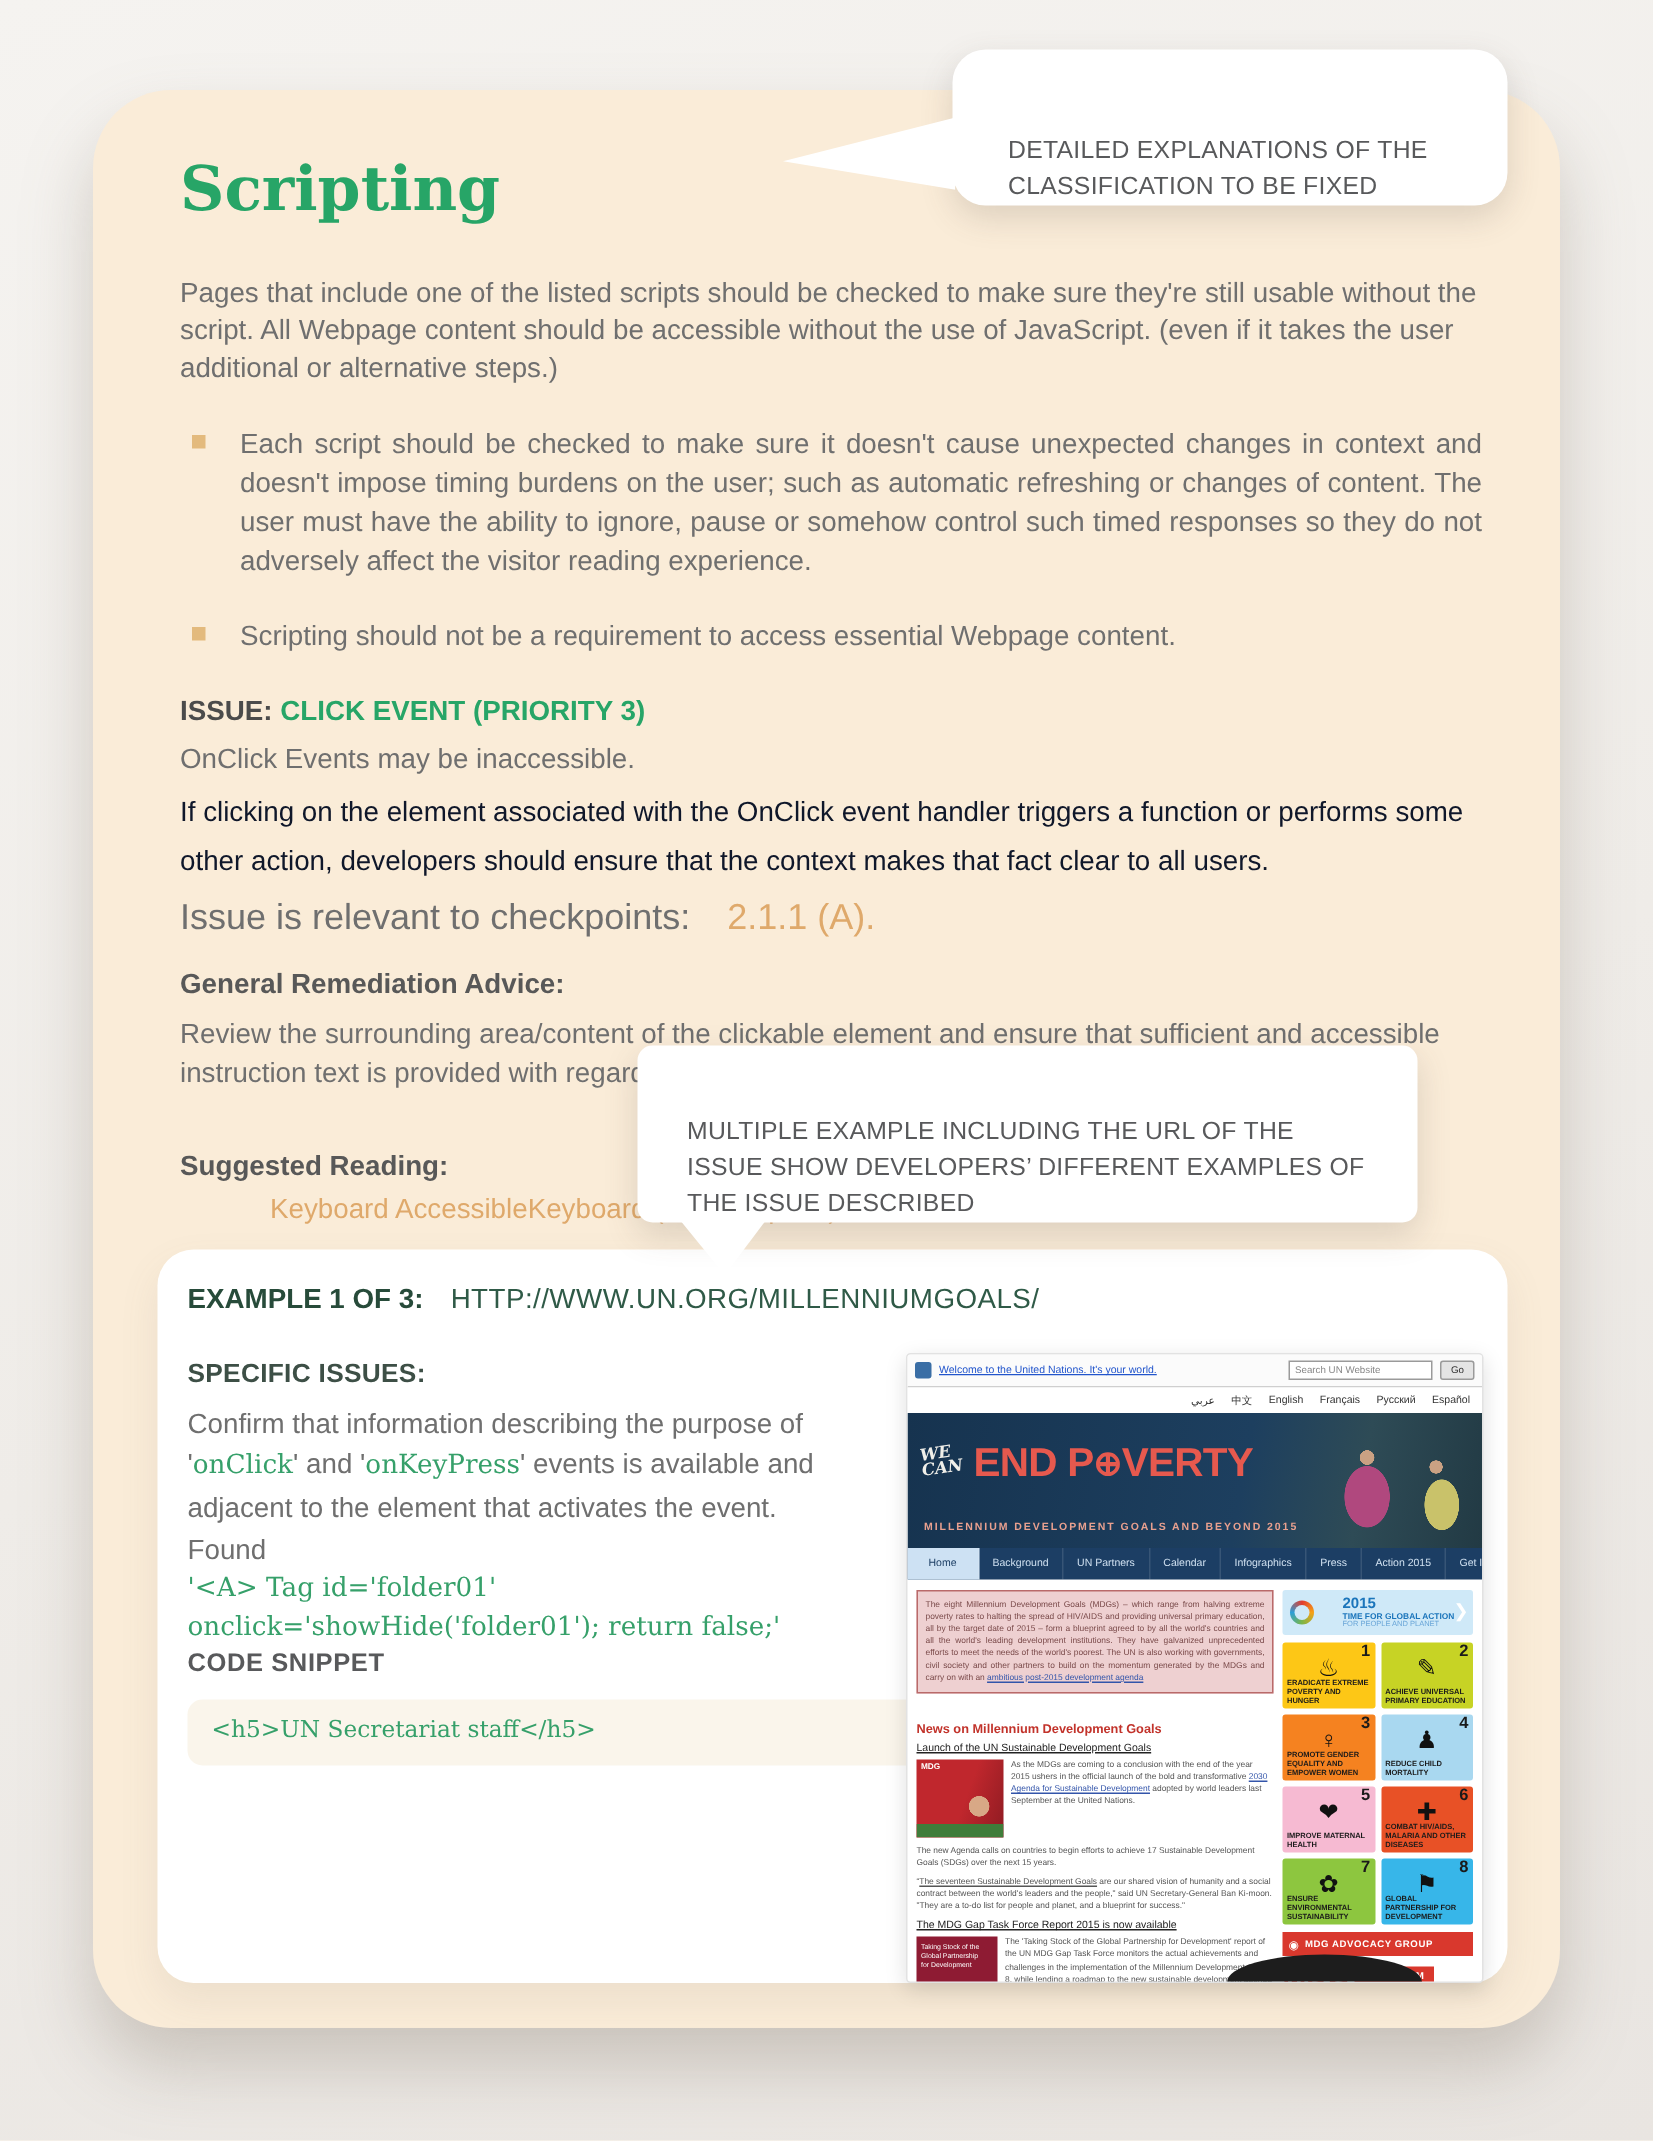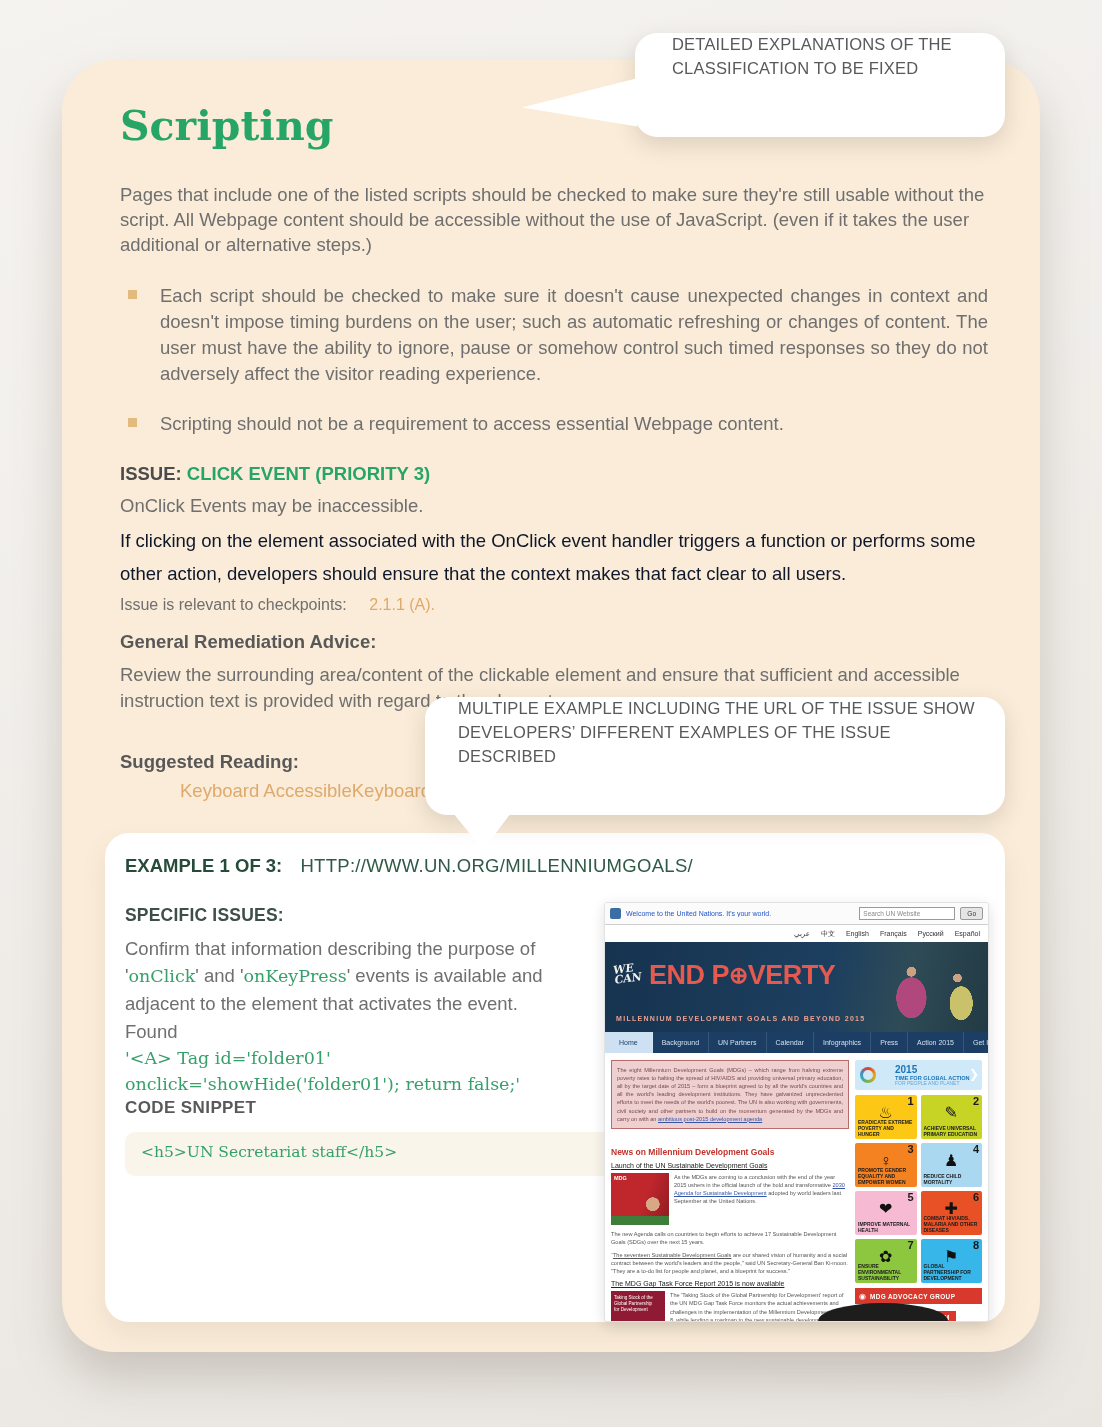--- a/index.html
+++ b/index.html
@@ -29,39 +29,39 @@
   }
   ul.bullets li::before {
     content:""; position:absolute; left:8px; top:7px; width:9px; height:9px;
     background:#e3ba7d;
   }
   .issue-head { margin-top:26px; font-size:18.5px; font-weight:700; }
   .issue-head .lbl { color:#4b4b4b; }
   .issue-head .val { color:#27a567; }
   .issue-p1 { margin-top:10px; font-size:18.5px; color:#6f6f6f; }
   .issue-p2 { margin-top:8px; font-size:18.5px; line-height:1.78; color:#0f172a; width:880px; }
-  .issue-p3 { font-size:16px; line-height:1.78; color:#6f6f6f; }
+  .issue-p3 { font-size:24px; line-height:1.78; color:#6f6f6f; }
   .link-tan { color:#dfa96b; text-decoration:none; cursor:pointer; }
   .sec-head { margin-top:12px; font-size:18.5px; font-weight:700; color:#585858; }
   .remed-p { margin-top:9px; font-size:18.5px; line-height:1.38; color:#6f6f6f; width:880px; }
   .reading-links { margin-top:6px; padding-left:60px; display:flex; flex-direction:row; }
   .reading-links a { font-size:18.5px; line-height:1.32; color:#dfa96b; text-decoration:none; cursor:pointer; }
   
   .bubble {
     position:absolute; background:#fff; border-radius:22px;
     box-shadow:0 8px 22px rgba(90,80,70,.18);
-    display:flex; align-items:flex-start; z-index:6;
+    display:flex; align-items:flex-end; z-index:6;
     color:#58595b; font-size:16.5px; line-height:1.45; letter-spacing:.2px;
   }
   .bubble-top { left:635px; top:33px; width:370px; height:104px; padding:0 26px 0 37px; }
   .bubble-top .tail {
     position:absolute; left:-113px; top:42px; width:115px; height:56px; background:#fff;
     clip-path:polygon(100% 6%, 0 58%, 100% 92%);
   }
-  .bubble-mid { left:425px; top:697px; width:580px; height:118px; padding:0 30px 0 33px; }
+  .bubble-mid { left:425px; top:697px; width:520px; height:118px; padding:0 30px 0 33px;border-radius:10px; }
   .bubble-mid .tail {
     position:absolute; left:28px; bottom:-35px; width:58px; height:37px; background:#fff;
     clip-path:polygon(0 0, 100% 0, 52% 100%);
   }
   
   .example-card {
     position:absolute; left:105px; top:833px; width:900px; height:489px;
     background:#fff; border-radius:24px; z-index:3;
     box-shadow:0 12px 26px rgba(120,110,95,.10);
     padding:22px 0 0 20px;

